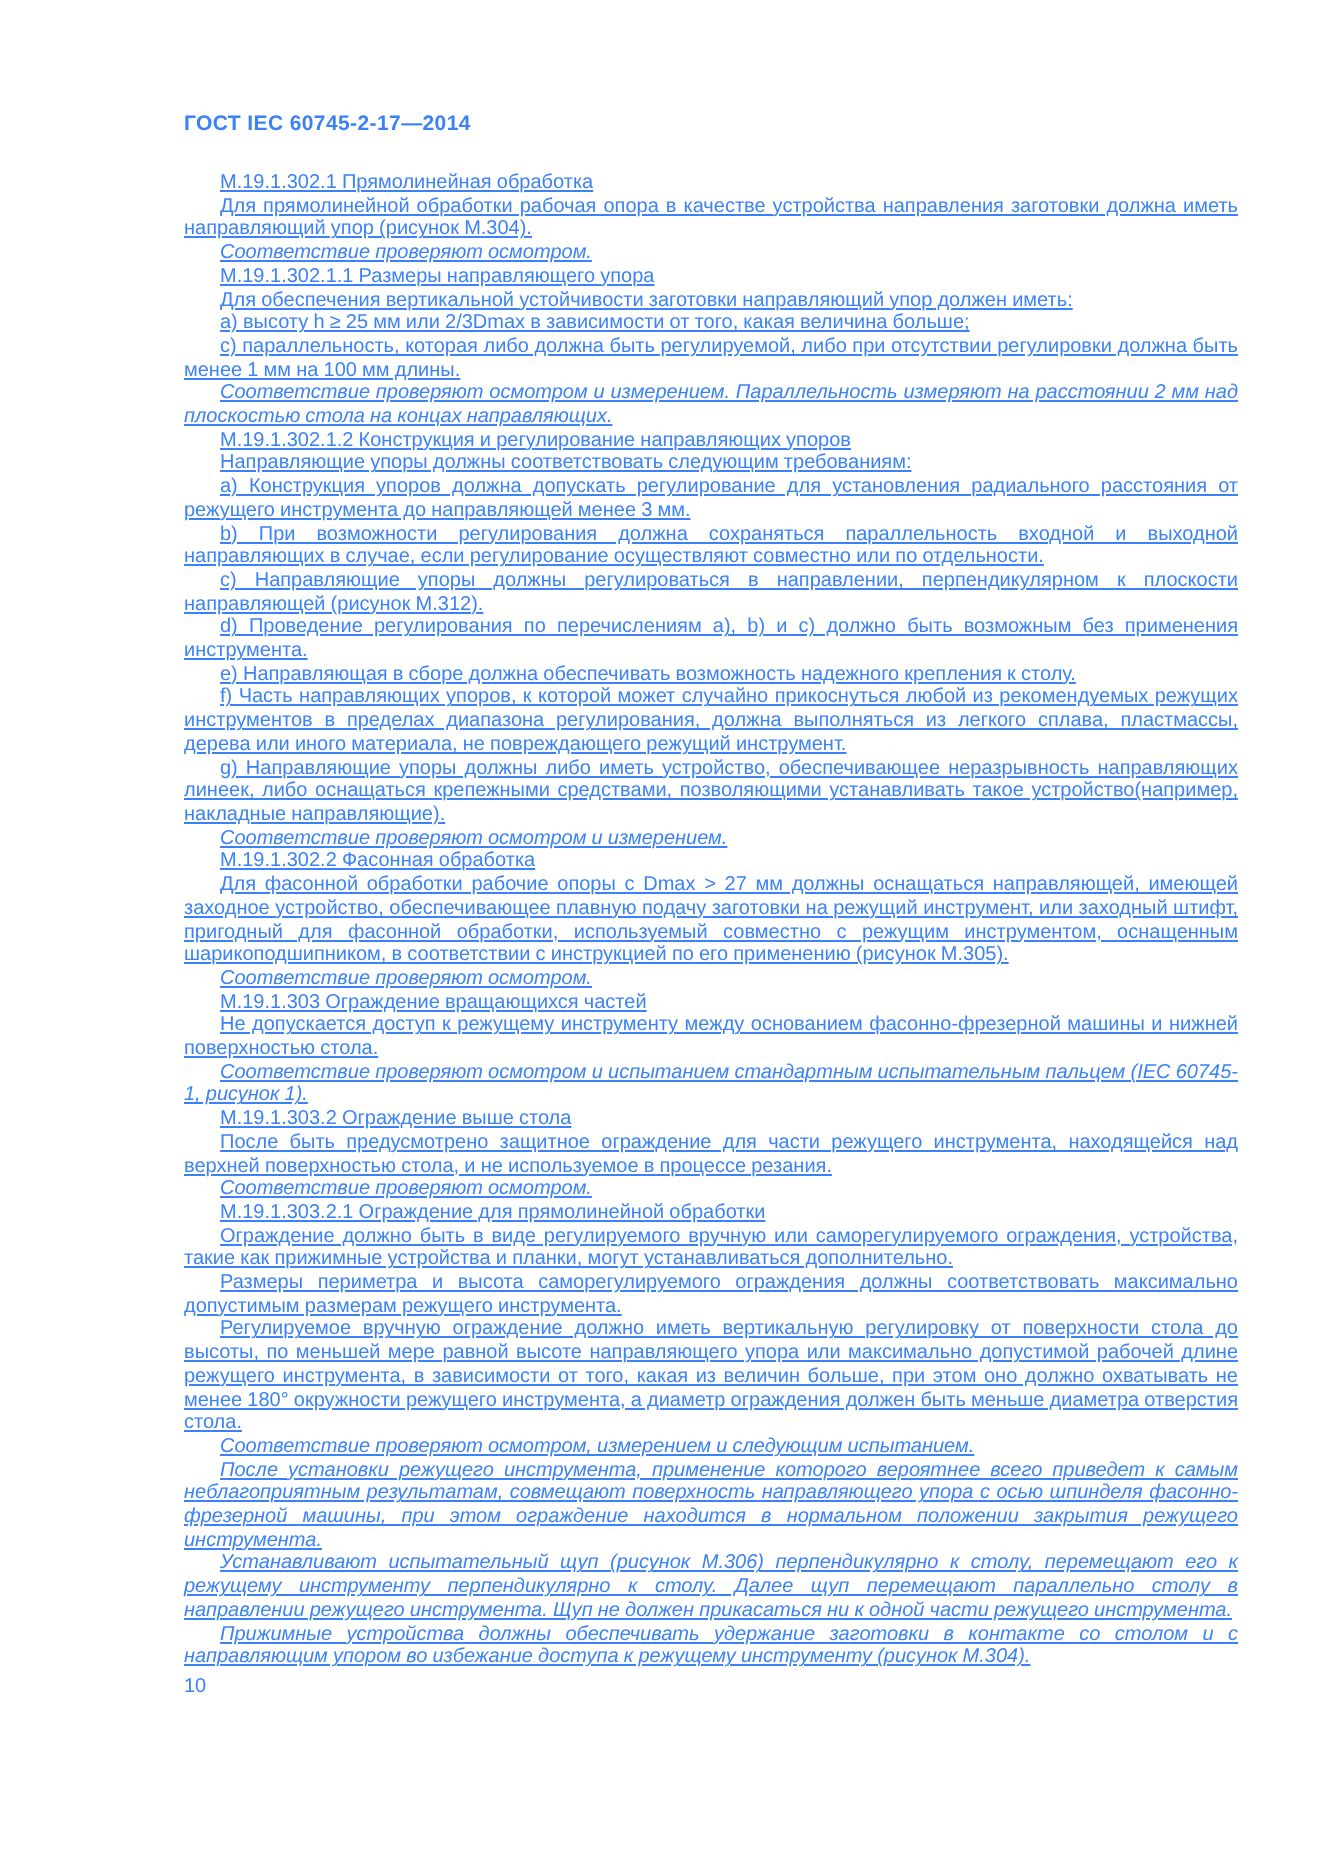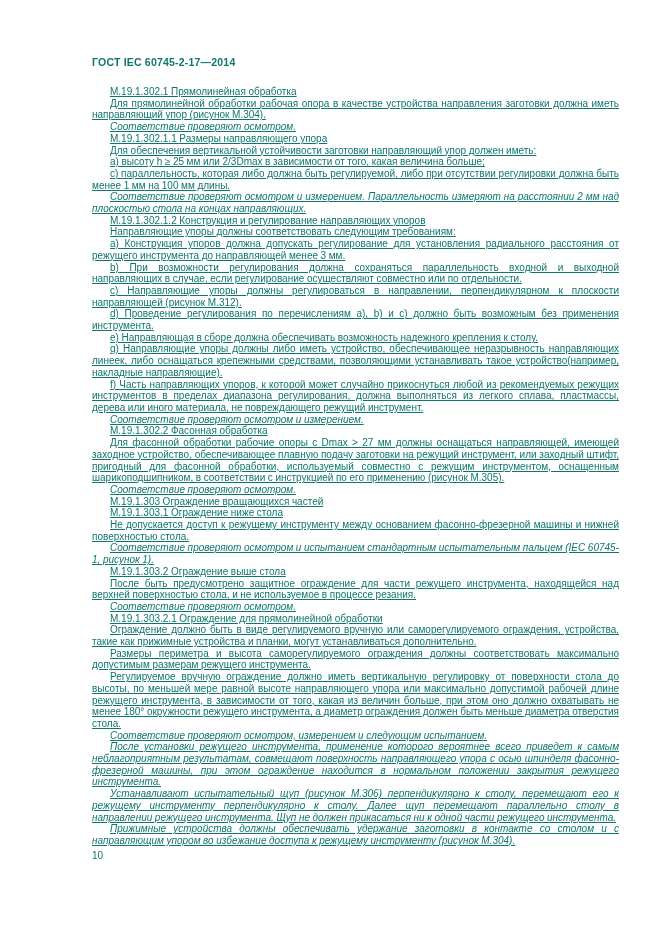--- a/index.html
+++ b/index.html
@@ -7,21 +7,21 @@
     padding: 0;
     background: #ffffff;
   }
   .page {
     position: relative;
     width: 659px;
     height: 935px;
     background: #ffffff;
     overflow: hidden;
     font-family: "Liberation Sans", sans-serif;
-    color: #0f766e;
+    color: #3b82f6;
   }
   .content {
     position: absolute;
     left: 92px;
     top: 56px;
     width: 527px;
   }
   .doc-header {
     font-size: 10.5px;
     font-weight: bold;
@@ -60,28 +60,27 @@
         <p class="para">а) высоту h ≥ 25 мм или 2/3Dmax в зависимости от того, какая величина больше;</p>
         <p class="para">с) параллельность, которая либо должна быть регулируемой, либо при отсутствии регулировки должна быть менее 1 мм на 100 мм длины.</p>
         <p class="para italic">Соответствие проверяют осмотром и измерением. Параллельность измеряют на расстоянии 2 мм над плоскостью стола на концах направляющих.</p>
         <p class="para">М.19.1.302.1.2 Конструкция и регулирование направляющих упоров</p>
         <p class="para">Направляющие упоры должны соответствовать следующим требованиям:</p>
         <p class="para">а) Конструкция упоров должна допускать регулирование для установления радиального расстояния от режущего инструмента до направляющей менее 3 мм.</p>
         <p class="para">b) При возможности регулирования должна сохраняться параллельность входной и выходной направляющих в случае, если регулирование осуществляют совместно или по отдельности.</p>
         <p class="para">с) Направляющие упоры должны регулироваться в направлении, перпендикулярном к плоскости направляющей (рисунок М.312).</p>
         <p class="para">d) Проведение регулирования по перечислениям а), b) и с) должно быть возможным без применения инструмента.</p>
         <p class="para">е) Направляющая в сборе должна обеспечивать возможность надежного крепления к столу.</p>
+        <p class="para">f) Часть направляющих упоров, к которой может случайно прикоснуться любой из рекомендуемых режущих инструментов в пределах диапазона регулирования, должна выполняться из легкого сплава, пластмассы, дерева или иного материала, не повреждающего режущий инструмент.</p>
         <p class="para">g) Направляющие упоры должны либо иметь устройство, обеспечивающее неразрывность направляющих линеек, либо оснащаться крепежными средствами, позволяющими устанавливать такое устройство(например, накладные направляющие).</p>
-        <p class="para">f) Часть направляющих упоров, к которой может случайно прикоснуться любой из рекомендуемых режущих инструментов в пределах диапазона регулирования, должна выполняться из легкого сплава, пластмассы, дерева или иного материала, не повреждающего режущий инструмент.</p>
         <p class="para italic">Соответствие проверяют осмотром и измерением.</p>
         <p class="para">М.19.1.302.2 Фасонная обработка</p>
         <p class="para">Для фасонной обработки рабочие опоры с Dmax &gt; 27 мм должны оснащаться направляющей, имеющей заходное устройство, обеспечивающее плавную подачу заготовки на режущий инструмент, или заходный штифт, пригодный для фасонной обработки, используемый совместно с режущим инструментом, оснащенным шарикоподшипником, в соответствии с инструкцией по его применению (рисунок М.305).</p>
         <p class="para italic">Соответствие проверяют осмотром.</p>
         <p class="para">М.19.1.303 Ограждение вращающихся частей</p>
-        <p class="para">М.19.1.303.1 Ограждение ниже стола</p>
         <p class="para">Не допускается доступ к режущему инструменту между основанием фасонно-фрезерной машины и нижней поверхностью стола.</p>
         <p class="para italic">Соответствие проверяют осмотром и испытанием стандартным испытательным пальцем (IEC 60745-1, рисунок 1).</p>
         <p class="para">М.19.1.303.2 Ограждение выше стола</p>
         <p class="para">После быть предусмотрено защитное ограждение для части режущего инструмента, находящейся над верхней поверхностью стола, и не используемое в процессе резания.</p>
         <p class="para italic">Соответствие проверяют осмотром.</p>
         <p class="para">М.19.1.303.2.1 Ограждение для прямолинейной обработки</p>
         <p class="para">Ограждение должно быть в виде регулируемого вручную или саморегулируемого ограждения, устройства, такие как прижимные устройства и планки, могут устанавливаться дополнительно.</p>
         <p class="para">Размеры периметра и высота саморегулируемого ограждения должны соответствовать максимально допустимым размерам режущего инструмента.</p>
         <p class="para">Регулируемое вручную ограждение должно иметь вертикальную регулировку от поверхности стола до высоты, по меньшей мере равной высоте направляющего упора или максимально допустимой рабочей длине режущего инструмента, в зависимости от того, какая из величин больше, при этом оно должно охватывать не менее 180° окружности режущего инструмента, а диаметр ограждения должен быть меньше диаметра отверстия стола.</p>
         <p class="para italic">Соответствие проверяют осмотром, измерением и следующим испытанием.</p>

